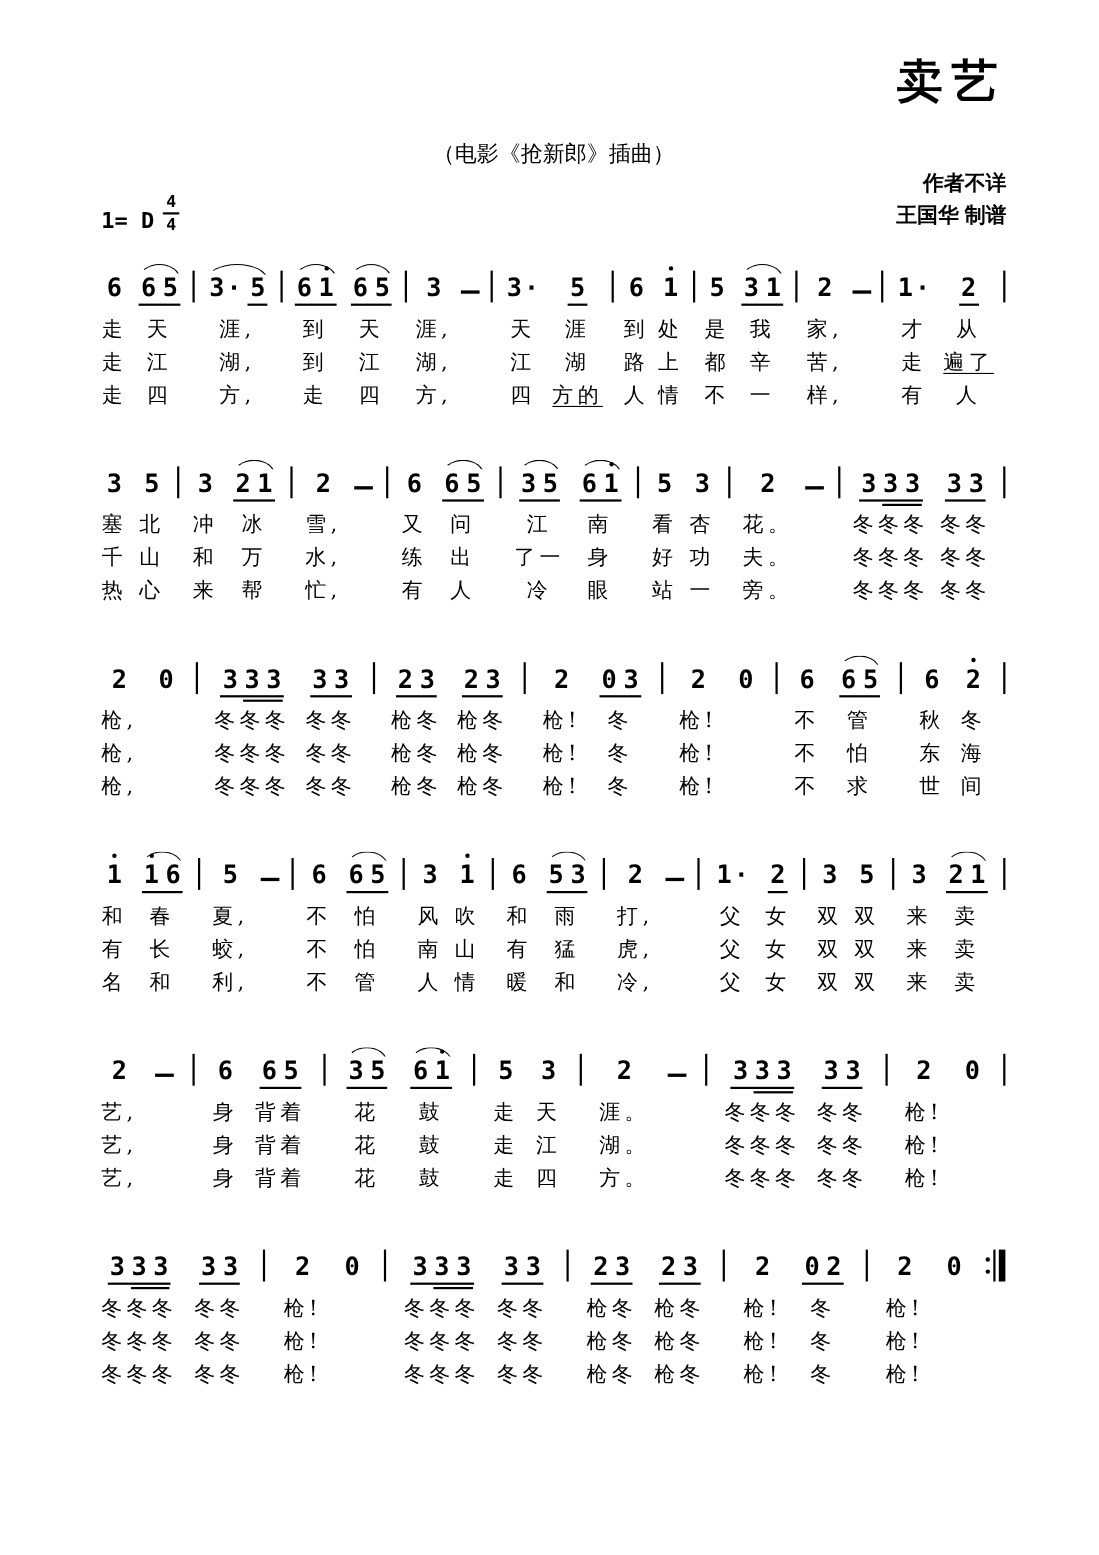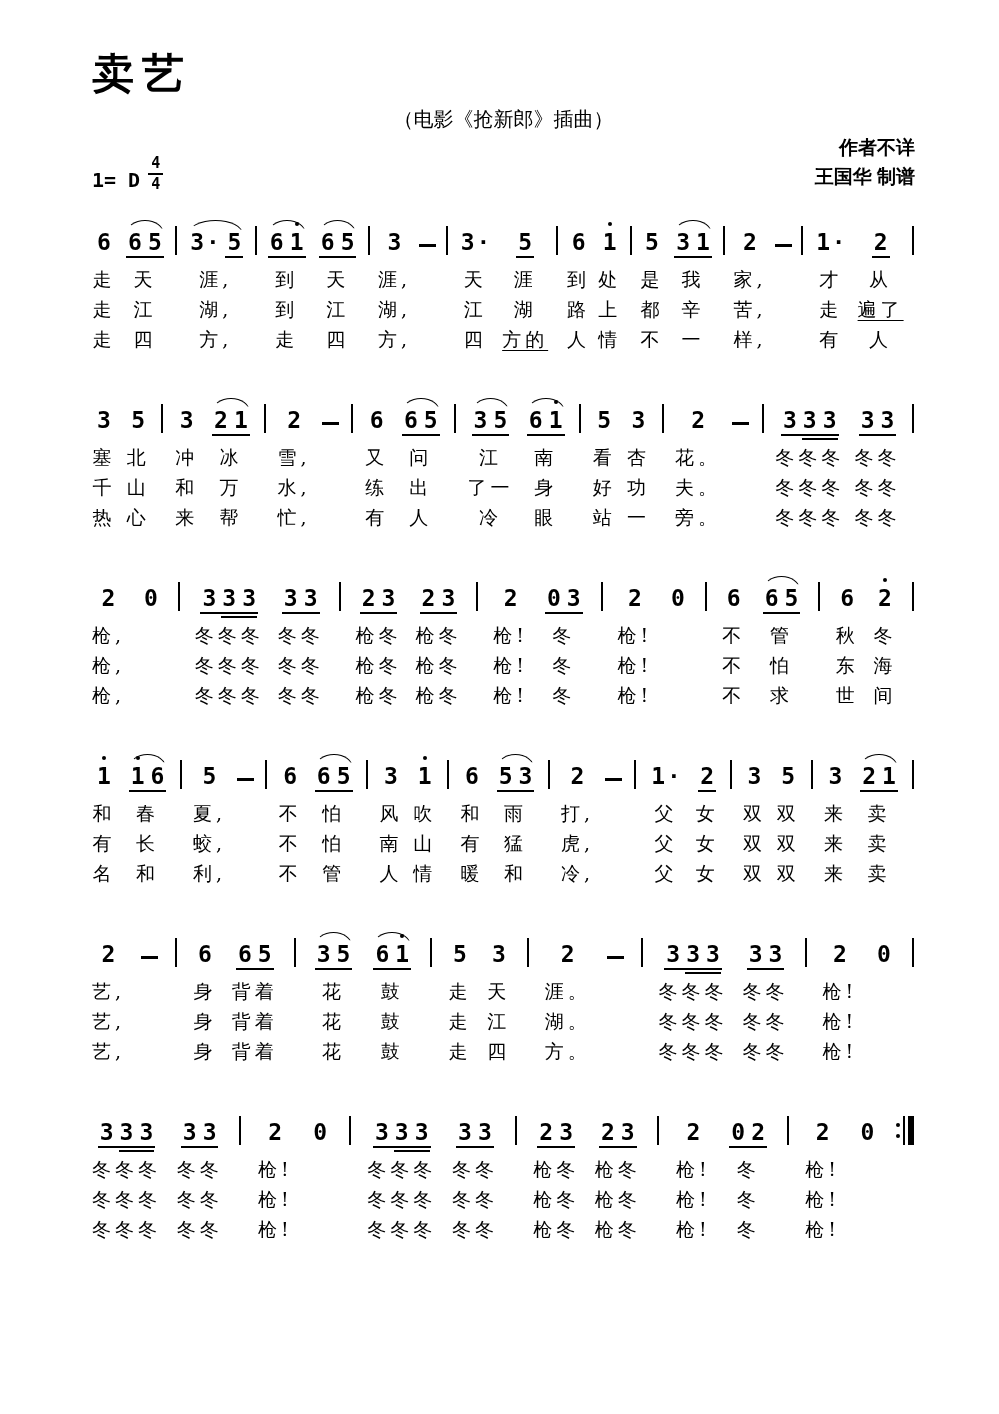--- a/index.html
+++ b/index.html
@@ -2,23 +2,23 @@
 <html style="--ink: #000000; --paper: #ffffff;"><head>
 <meta charset="utf-8">
 <style>
   :root{ --ink:#000; --paper:#fff; }
   html,body{margin:0;padding:0;}
   body{
     width:999px;height:1414px;background:var(--paper);color:var(--ink);
     font-family:"DejaVu Sans",sans-serif;overflow:hidden;
   }
   .page{padding:46px 84px 0 92px;box-sizing:border-box;}
-  .title{text-align:left;font-size:42px;font-weight:bold;letter-spacing:8px;
+  .title{text-align:right;font-size:42px;font-weight:bold;letter-spacing:8px;
          font-family:Liberation Sans, sans-serif;}
-  .subtitle{text-align:center;font-size:20px;margin-top:4px;font-family:"DejaVu Serif",serif;}
+  .subtitle{text-align:center;font-size:20px;margin-top:24px;font-family:"DejaVu Serif",serif;}
   .meta-row{display:flex;justify-content:space-between;align-items:flex-end;margin-top:0px;min-height:58px;}
   .key{font-size:20px;font-weight:bold;display:flex;align-items:flex-end;gap:8px;
        font-family:"DejaVu Sans Mono",monospace;}
   .frac{display:inline-flex;flex-direction:column;align-items:center;line-height:1;
         font-size:15px;font-weight:bold;}
   .frac .ft{border-bottom:2px solid var(--ink);padding:0 3px 2px;}
   .frac .fb{padding-top:2px;}
   .composer{text-align:right;font-size:19px;font-weight:bold;line-height:1.55;
             font-family:Liberation Sans, sans-serif;}
   .score{margin-top:24px;}

